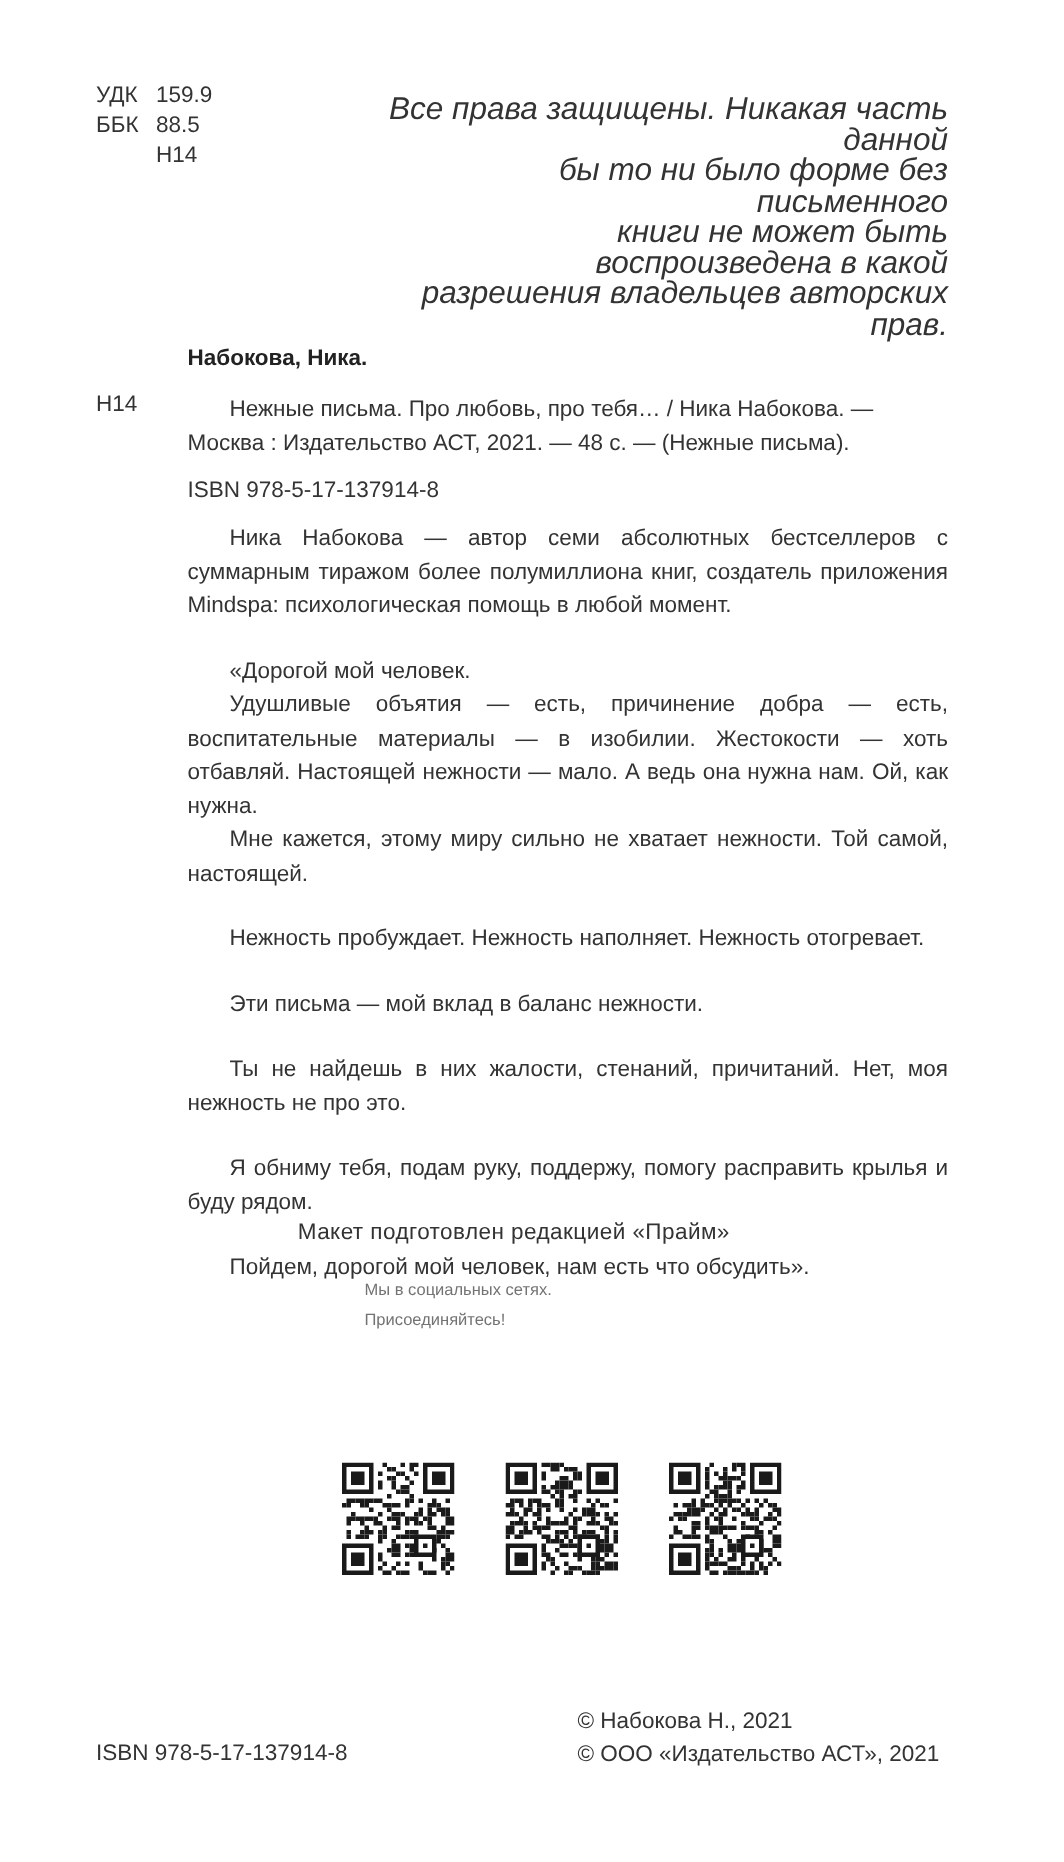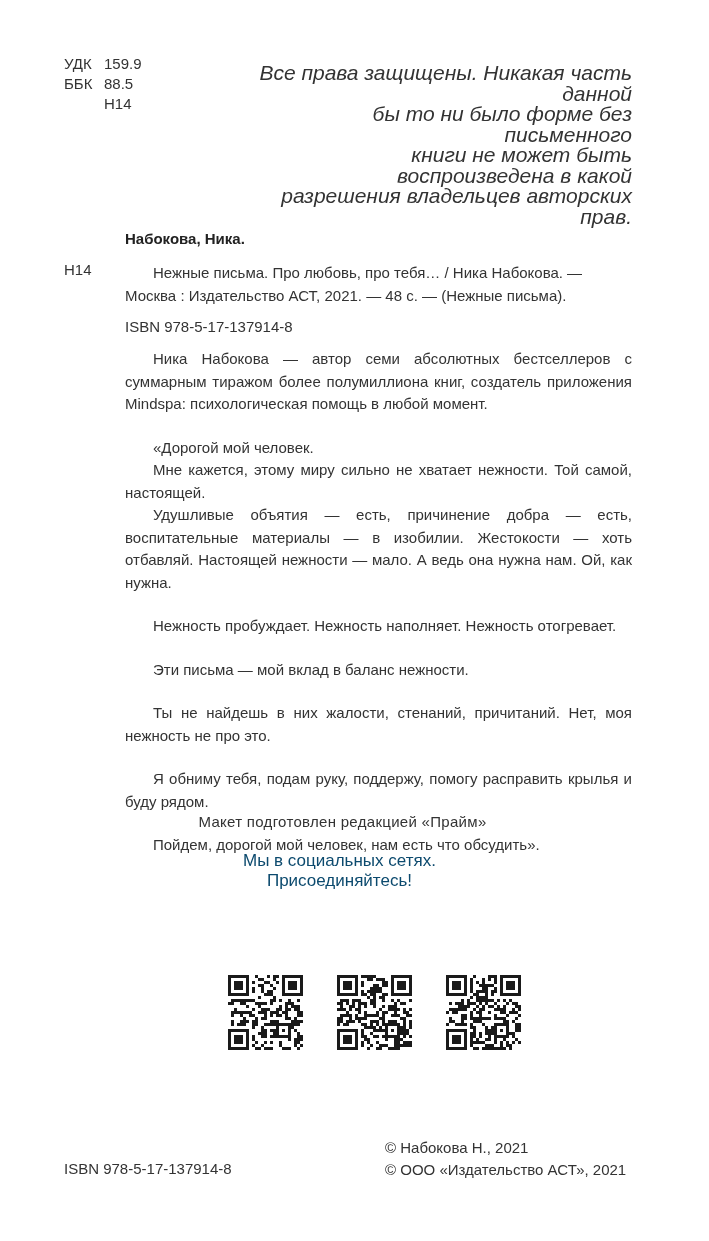--- a/index.html
+++ b/index.html
@@ -18,21 +18,21 @@
   }
   .author { left: 125px; top: 230px; font-weight: bold; font-size: 15px; color: #222; }
   .h14 { left: 64px; top: 261px; font-size: 15px; color: #333; }
   .biblio { left: 125px; top: 261px; width: 507px; font-size: 15px; line-height: 23px; color: #333; text-align: justify; }
   .biblio .ind { display: inline-block; width: 28px; }
   .isbn1 { left: 125px; top: 318px; font-size: 15px; color: #333; }
   .body-text { left: 125px; top: 348px; width: 507px; font-size: 15px; line-height: 22.5px; color: #333; }
   .body-text p { margin: 0; text-indent: 28px; text-align: justify; text-align-last: left; }
   .body-text p.gap { margin-top: 21px; }
   .maket { left: 0; width: 685px; top: 813px; text-align: center; font-size: 15px; color: #333; letter-spacing: 0.3px; }
-  .social { left: 243px; top: 851px; font-size: 17px; line-height: 19.5px; color: #0c4a6e; text-align: center; }
+  .social { left: 243px; top: 851px; font-size: 11px; line-height: 19.5px; color: #737373; }
   .social .link { padding-left: 33px; }
   .qr { top: 975px; width: 75px; height: 75px; }
   .qr svg { width: 75px; height: 75px; display: block; }
   .isbn2 { left: 64px; top: 1160px; font-size: 15px; color: #333; }
   .copy { left: 385px; top: 1137px; font-size: 15px; line-height: 22px; color: #333; }
 </style>
 </head>
 <body>
 
 <div class="abs udk">
@@ -61,22 +61,22 @@
 <div class="abs h14">Н14</div>
 <div class="abs biblio">
   <div><span class="ind"></span><span>Нежные письма. Про любовь, про тебя… / Ника Набокова. —</span></div>
   <div>Москва : Издательство АСТ, 2021. — 48 с. — (Нежные письма).</div>
 </div>
 <div class="abs isbn1">ISBN 978-5-17-137914-8</div>
 
 <div class="abs body-text">
   <p>Ника Набокова — автор семи абсолютных бестселлеров с суммарным тиражом более полумиллиона книг, создатель приложения Mindspa: психологическая помощь в любой момент.</p>
   <p class="gap">«Дорогой мой человек.</p>
+  <p>Удушливые объятия — есть, причинение добра — есть, воспитательные материалы — в изобилии. Жестокости — хоть отбавляй. Настоящей нежности — мало. А ведь она нужна нам. Ой, как нужна.</p>
   <p>Мне кажется, этому миру сильно не хватает нежности. Той самой, настоящей.</p>
-  <p>Удушливые объятия — есть, причинение добра — есть, воспитательные материалы — в изобилии. Жестокости — хоть отбавляй. Настоящей нежности — мало. А ведь она нужна нам. Ой, как нужна.</p>
   <p class="gap">Нежность пробуждает. Нежность наполняет. Нежность отогревает.</p>
   <p class="gap">Эти письма — мой вклад в баланс нежности.</p>
   <p class="gap">Ты не найдешь в них жалости, стенаний, причитаний. Нет, моя нежность не про это.</p>
   <p class="gap">Я обниму тебя, подам руку, поддержу, помогу расправить крылья и буду рядом.</p>
   <p class="gap">Пойдем, дорогой мой человек, нам есть что обсудить».</p>
 </div>
 
 <div class="abs maket">Макет подготовлен редакцией «Прайм»</div>
 
 <div class="abs social">

